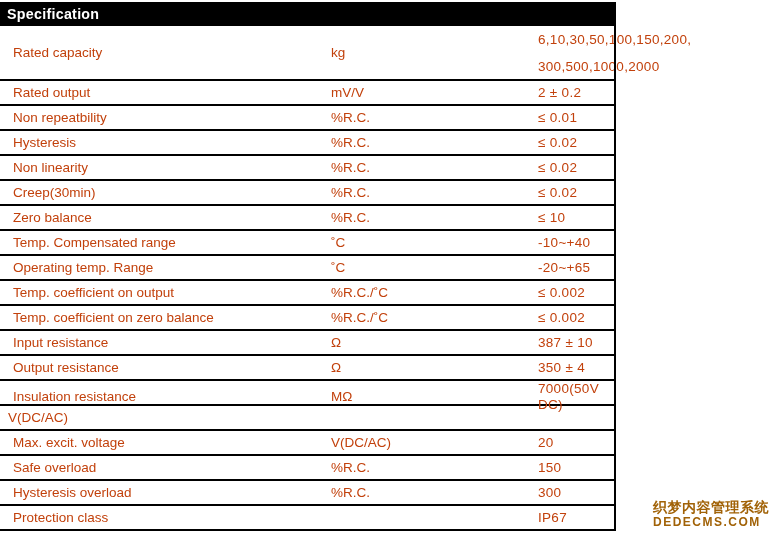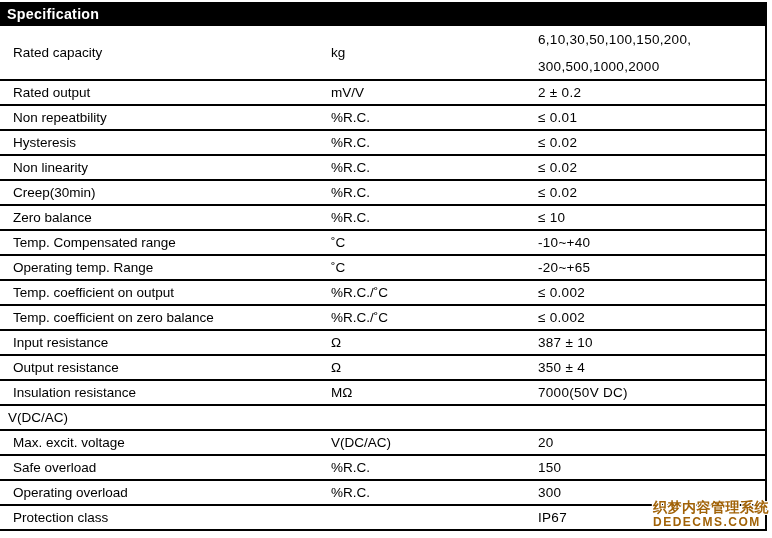--- a/index.html
+++ b/index.html
@@ -12,21 +12,21 @@
     height: 538px;
     position: relative;
     font-family: "Liberation Sans", "DejaVu Sans", sans-serif;
     color: #1c1c1c;
     overflow: hidden;
   }
   .table-wrap {
     position: absolute;
     top: 2px;
     left: 0;
-    width: 767px;
+    width: 616px;
   }
   .header-bar {
     height: 24px;
     background: #000000;
     display: flex;
     align-items: center;
     padding-left: 7px;
     box-sizing: border-box;
   }
   .header-bar .title {
@@ -44,21 +44,21 @@
     grid-template-columns: 323px 215px 1fr;
     align-items: center;
     height: 25px;
     box-sizing: border-box;
     border-bottom: 2px solid #000000;
   }
   .row.tall { height: 55px; }
   .cell {
     font-size: 13.5px;
     line-height: 16px;
-    color: #000000;
+    color: #c2410c;
     white-space: nowrap;
     overflow: visible;
   }
   .cell.label { padding-left: 13px; }
   .cell.unit  { padding-left: 8px; }
   .cell.value {
     white-space: pre-line;
     letter-spacing: 0.3px;
   }
   .row.tall .cell.value { line-height: 27px; }
@@ -199,21 +199,21 @@
       <div class="cell value">20</div>
     </div>
 
     <div class="row">
       <div class="cell label">Safe overload</div>
       <div class="cell unit">%R.C.</div>
       <div class="cell value">150</div>
     </div>
 
     <div class="row">
-      <div class="cell label">Operating overload</div>
+      <div class="cell label">Hysteresis overload</div>
       <div class="cell unit">%R.C.</div>
       <div class="cell value">300</div>
     </div>
 
     <div class="row">
       <div class="cell label">Protection class</div>
       <div class="cell unit"></div>
       <div class="cell value">IP67</div>
     </div>
 

